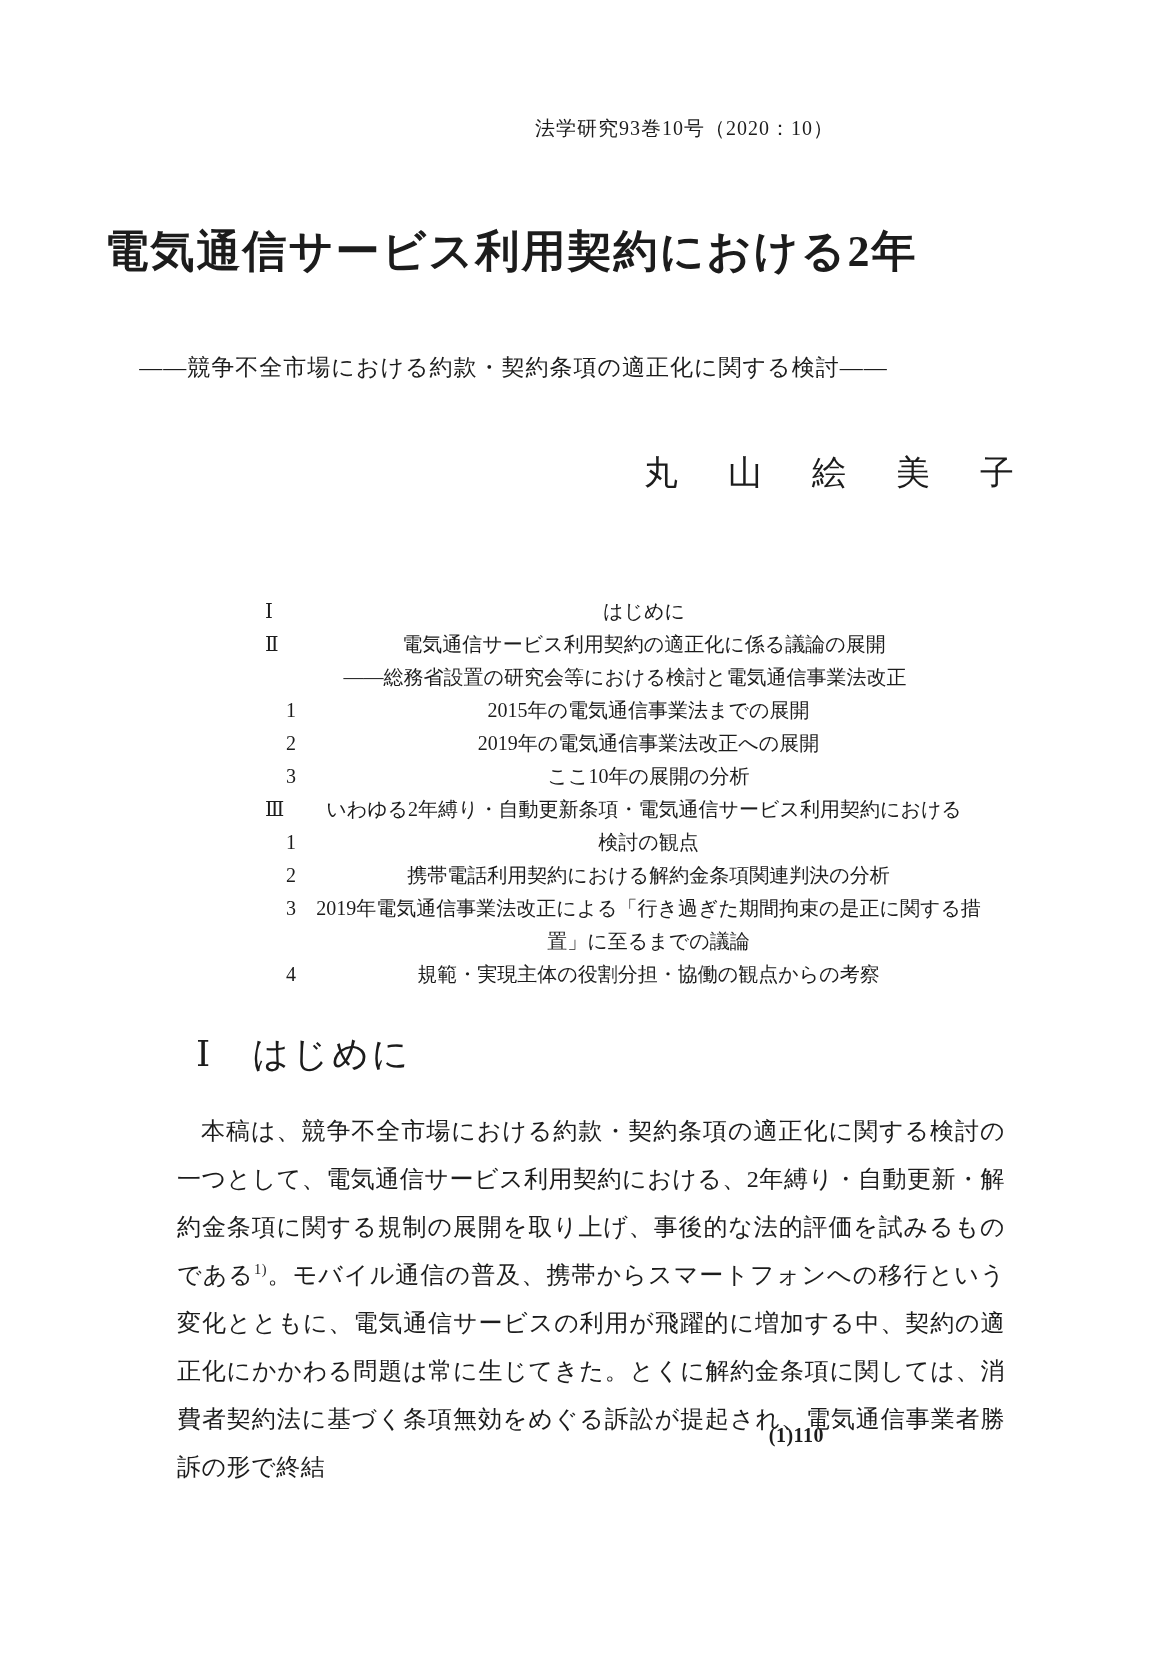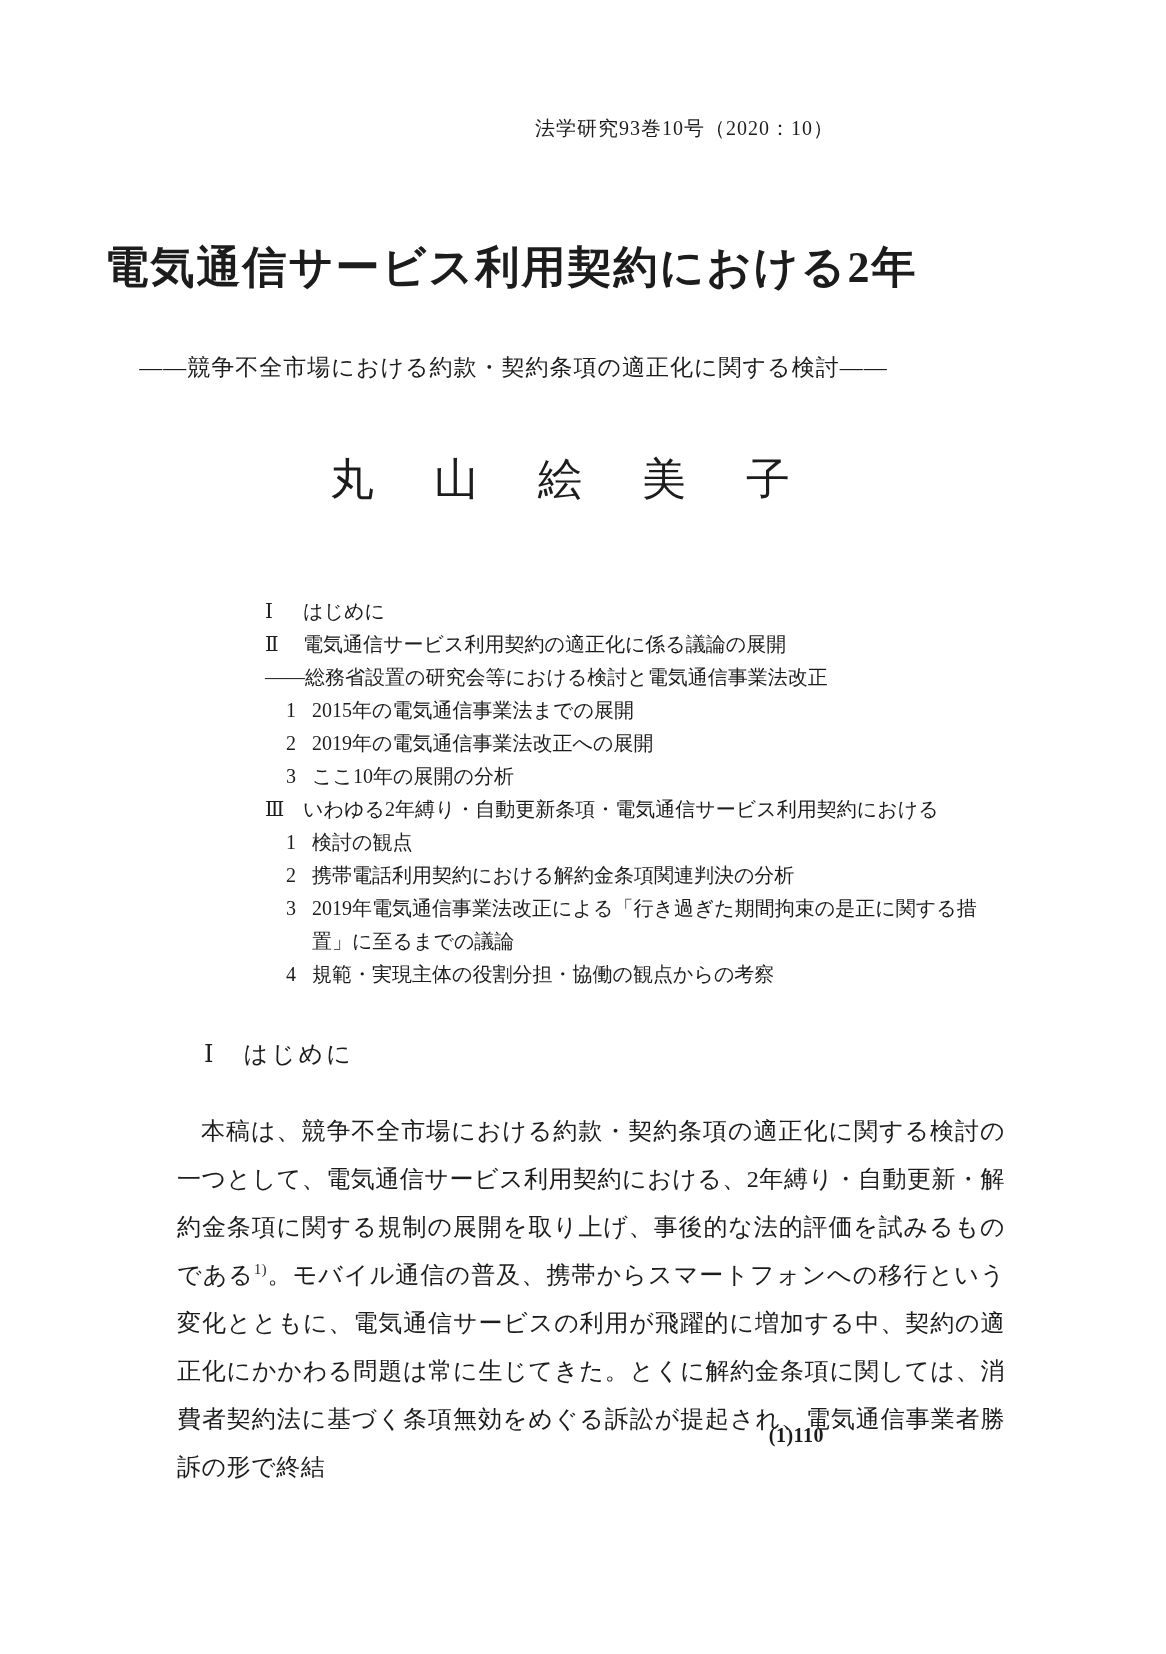--- a/index.html
+++ b/index.html
@@ -22,21 +22,21 @@
     right: 188px;
     font-size: 20px;
     letter-spacing: 1px;
     white-space: nowrap;
   }
   .title {
     position: absolute;
     top: 222px;
     left: 0;
     right: 0;
-    margin: 16px;
+    margin: 0;
     text-align: center;
     font-size: 44px;
     font-weight: 600;
     line-height: 60px;
     letter-spacing: 2px;
   }
   .subtitle {
     position: absolute;
     top: 352px;
     left: 0;
@@ -44,23 +44,23 @@
     text-align: center;
     font-size: 23px;
     letter-spacing: 1px;
     margin-left: 21px;
   }
   .author {
     position: absolute;
     top: 450px;
     left: 0;
     right: 0;
-    text-align: left;
+    text-align: right;
     padding-left: 330px;
-    font-size: 44px;
+    font-size: 34px;
     letter-spacing: 8px;
     white-space: nowrap;
   }
   .toc {
     position: absolute;
     top: 595px;
     left: 265px;
     width: 720px;
     font-size: 20px;
     line-height: 33px;
@@ -71,27 +71,27 @@
   }
   .toc-marker {
     flex: none;
     display: inline-block;
   }
   .toc-item.lvl0 { margin-left: 0; }
   .toc-item.lvl0 .toc-marker { width: 38px; }
   .toc-item.lvl1 { margin-left: 21px; }
   .toc-item.lvl1 .toc-marker { width: 26px; }
   .toc-item.lvl2 { }
-  .toc-text { flex: 1; }
+  .toc-text { flex: 1; text-align: center; }
   .section-heading {
     position: absolute;
     top: 1030px;
     left: 196px;
-    margin: 8px;
-    font-size: 24px;
+    margin: 0;
+    font-size: 36px;
     font-weight: normal;
     letter-spacing: 3px;
   }
   .body-text {
     position: absolute;
     top: 1098px;
     left: 168px;
     width: 828px;
     margin: 9px;
     font-size: 24px;

